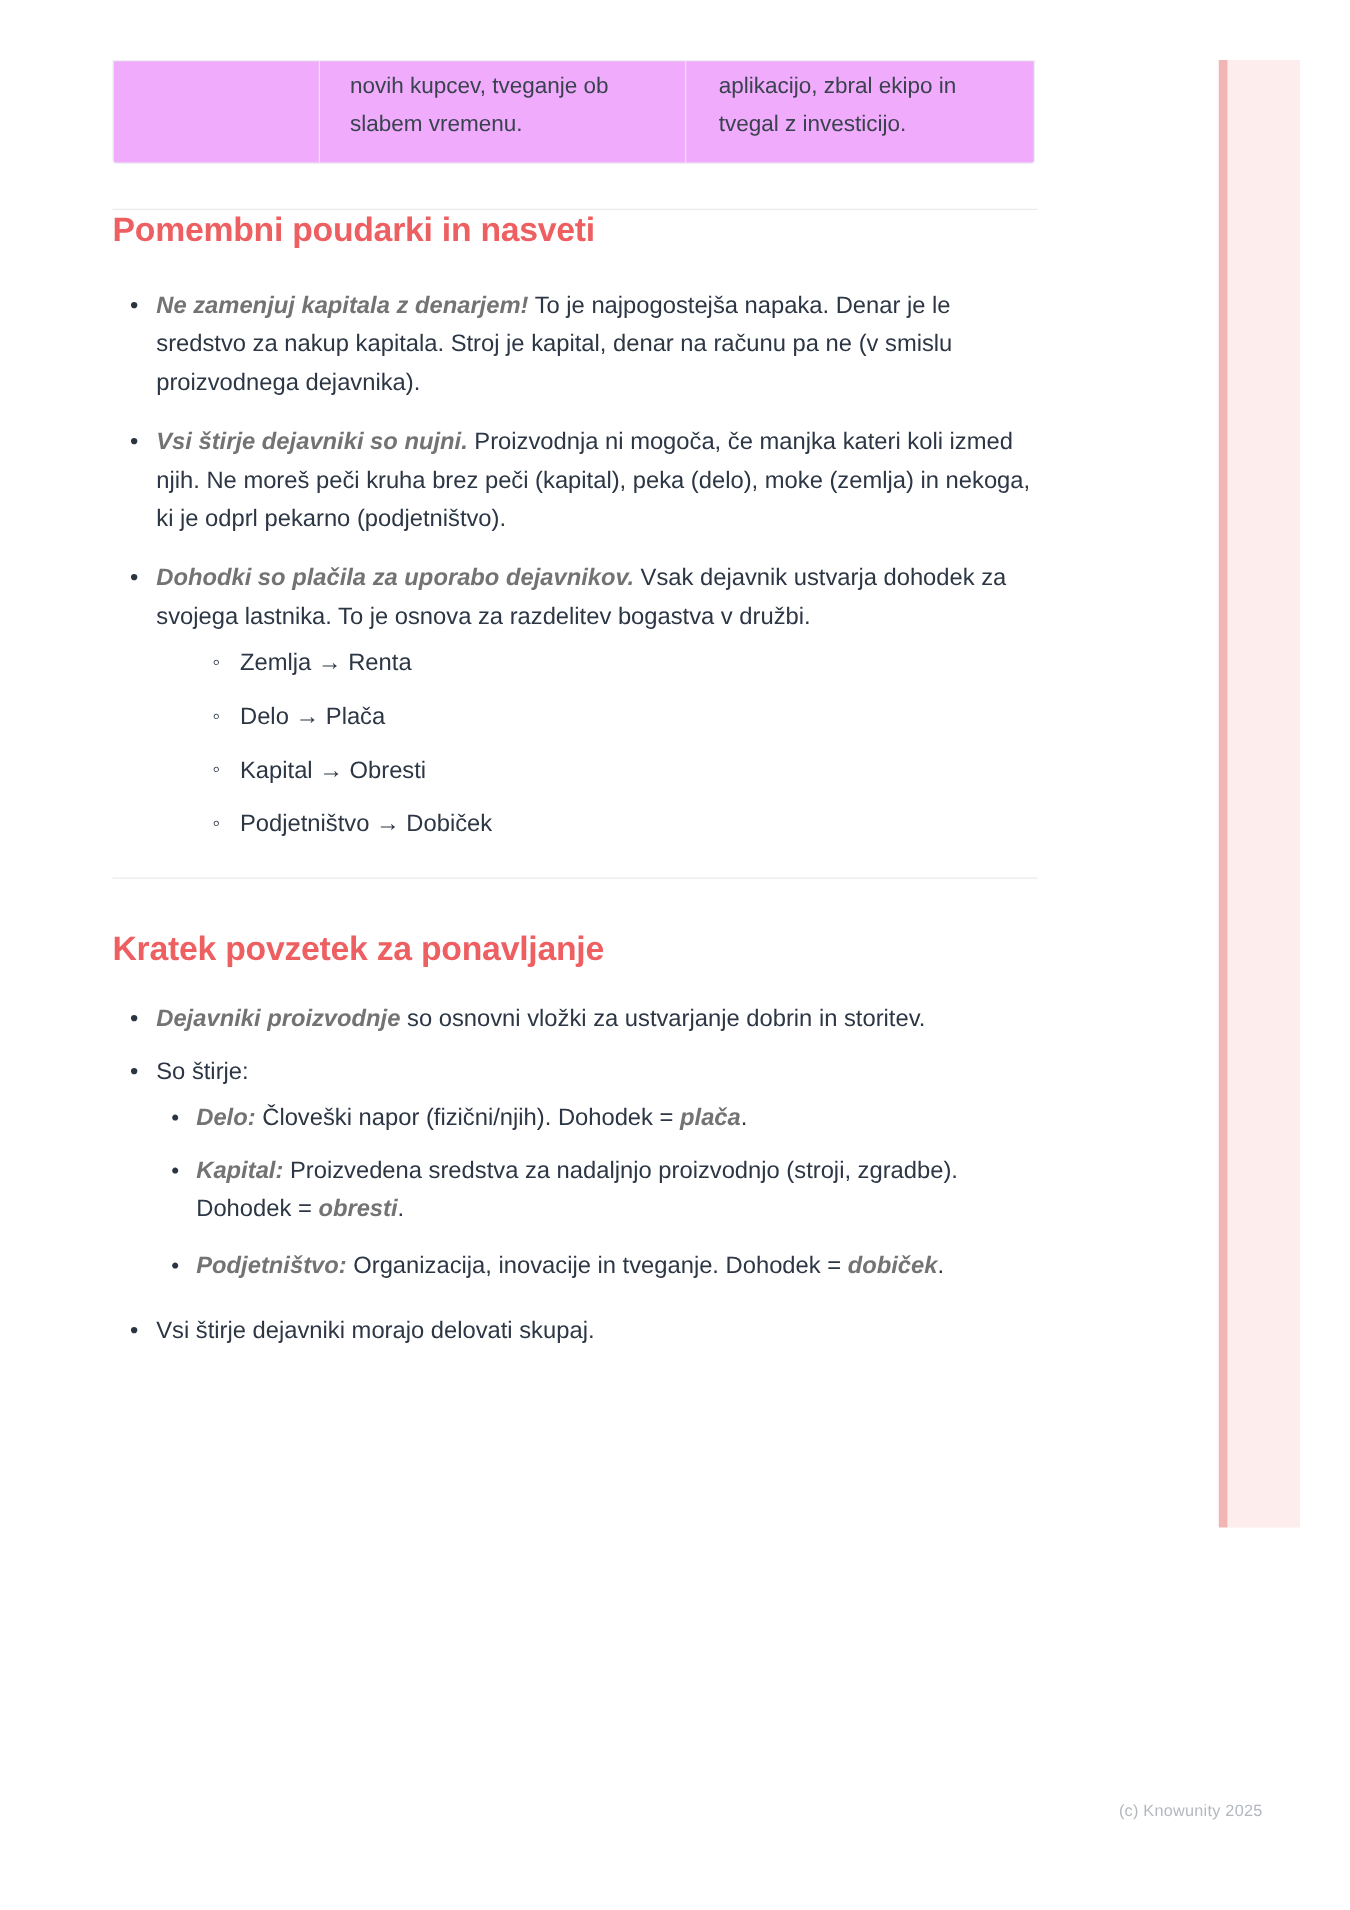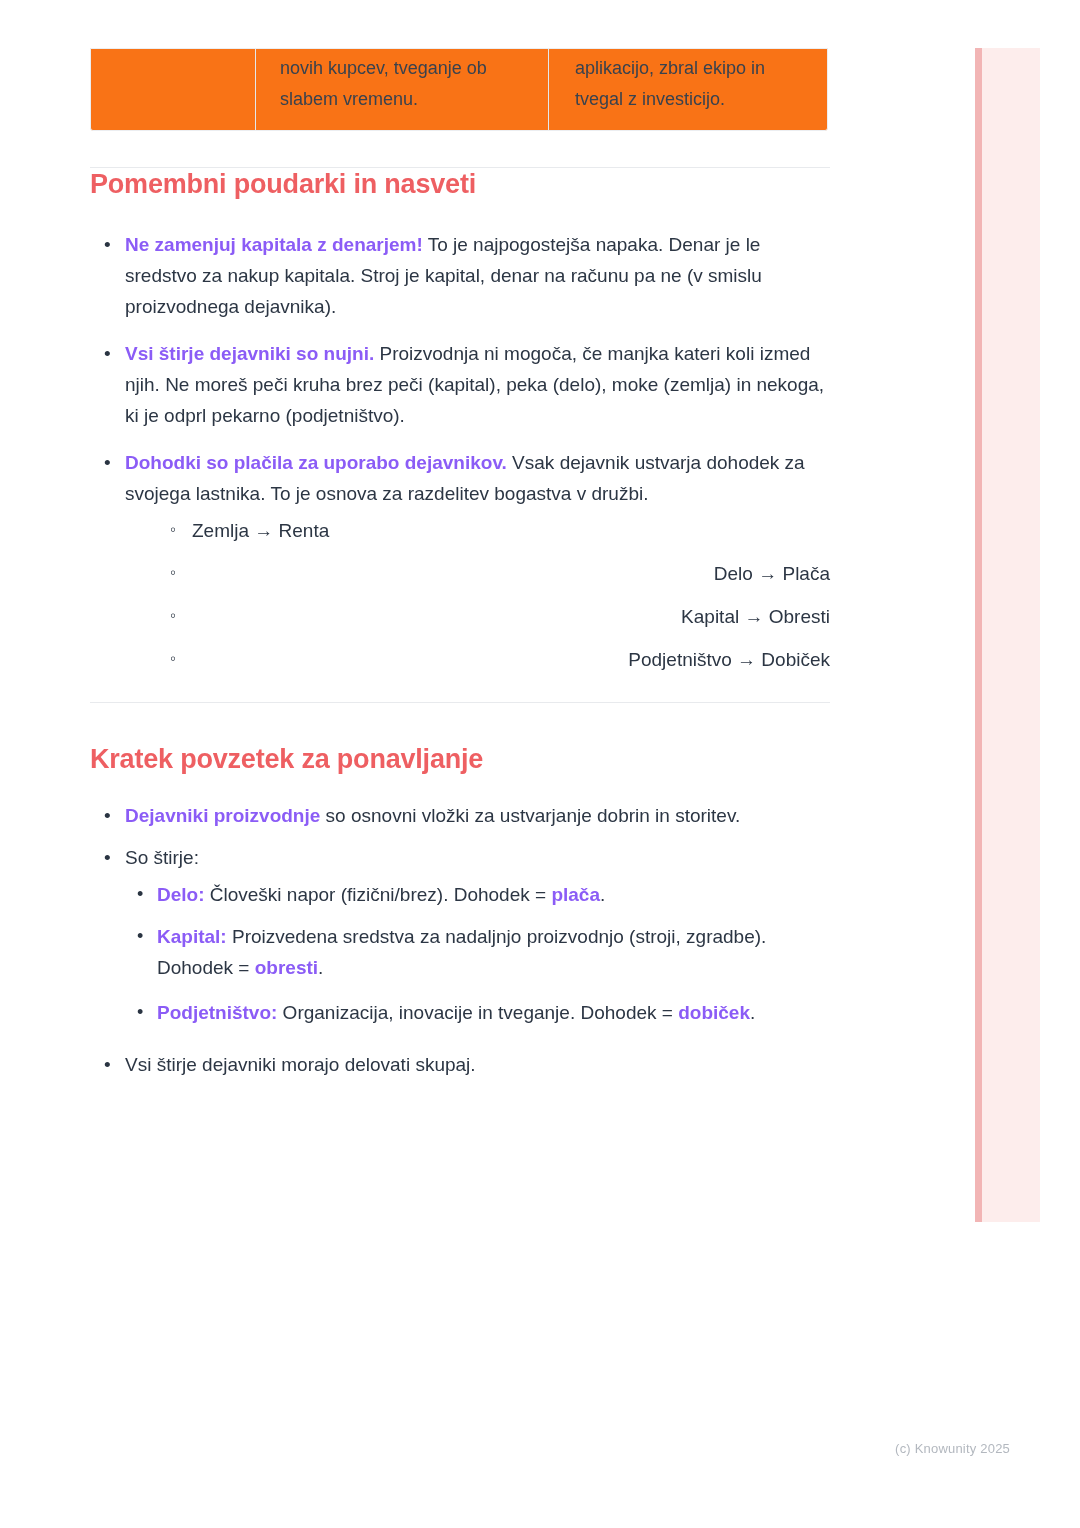--- a/index.html
+++ b/index.html
@@ -21,21 +21,21 @@
   .ribbon-dark {
     position: absolute; left: 975px; top: 48px; width: 7px; height: 1174px;
     background: #f2b5b5;
   }
 
   .content { position: absolute; left: 90px; top: 48px; width: 740px; }
 
   
   .tbl {
     display: flex; width: 738px; height: 83px;
-    background: #f97316; border: 1px solid #eceef1; border-radius: 0 0 3px 3px;
+    background: #f0abfc; border: 1px solid #eceef1; border-radius: 0 0 3px 3px;
   }
   .tbl-cell {
     font-size: 18px; line-height: 31px; color: #39424e;
     padding: 4px 24px 0 24px; overflow: hidden;
   }
   .tbl-c1 { width: 165px; border-right: 1px solid #e4e8ec; padding: 0; }
   .tbl-c2 { width: 293px; border-right: 1px solid #e4e8ec; }
   .tbl-c3 { flex: 1; padding-left: 26px; }
 
   .divider { border: none; border-top: 1px solid #e8eaed; width: 740px; }
@@ -54,27 +54,27 @@
   .main-list-2 { margin-top: 24px; }
   .main-list > li { position: relative; padding-left: 35px; width: 740px; }
   .main-list > li::before {
     content: "\2022"; position: absolute; left: 14px; top: 0;
     color: #2a3442; font-size: 19px;
   }
   .li-gap { margin-top: 16px; }
   .li-gap-sm { margin-top: 11px; }
   .li-gap-lg { margin-top: 21px; }
 
-  b, .bold { font-weight: bold; color: #8b5cf6; }
+  b, .bold { font-weight: bold; color: #737373; font-style: italic; }
   .reg { color: #2c3644; }
 
   
   .circle-list { margin-top: 6px; }
   .circle-list > li { position: relative; padding-left: 67px; line-height: 31px; }
-  .circle-list > li + li { margin-top: 12px; text-align: right; }
+  .circle-list > li + li { margin-top: 12px; }
   .circle-list > li::before {
     content: "\25E6"; position: absolute; left: 45px; top: -1px;
     color: #2a3442; font-size: 17px; font-weight: bold;
   }
 
   
   .dot-list { margin-top: 6px; }
   .dot-list > li { position: relative; padding-left: 32px; line-height: 31px; width: 705px; }
   .dot-list > li + li { margin-top: 11px; }
   .dot-list > li.li-tall-gap { margin-top: 14px; }
@@ -131,21 +131,21 @@
     <h2 class="sec-heading sec-heading-2">Kratek povzetek za ponavljanje</h2>
 
     <ul class="main-list main-list-2">
       <li>
         <b>Dejavniki proizvodnje</b><span class="reg"> so osnovni vložki za ustvarjanje dobrin in storitev.</span>
       </li>
       <li class="li-gap-sm">
         <span class="reg">So štirje:</span>
         <ul class="dot-list">
           <li>
-            <b>Delo:</b><span class="reg"> Človeški napor (fizični/brez). Dohodek = </span><b>plača</b><span class="reg">.</span>
+            <b>Delo:</b><span class="reg"> Človeški napor (fizični/njih). Dohodek = </span><b>plača</b><span class="reg">.</span>
           </li>
           <li>
             <b>Kapital:</b><span class="reg"> Proizvedena sredstva za nadaljnjo proizvodnjo (stroji, zgradbe). Dohodek = </span><b>obresti</b><span class="reg">.</span>
           </li>
           <li class="li-tall-gap">
             <b>Podjetništvo:</b><span class="reg"> Organizacija, inovacije in tveganje. Dohodek = </span><b>dobiček</b><span class="reg">.</span>
           </li>
         </ul>
       </li>
       <li class="li-gap-lg">

